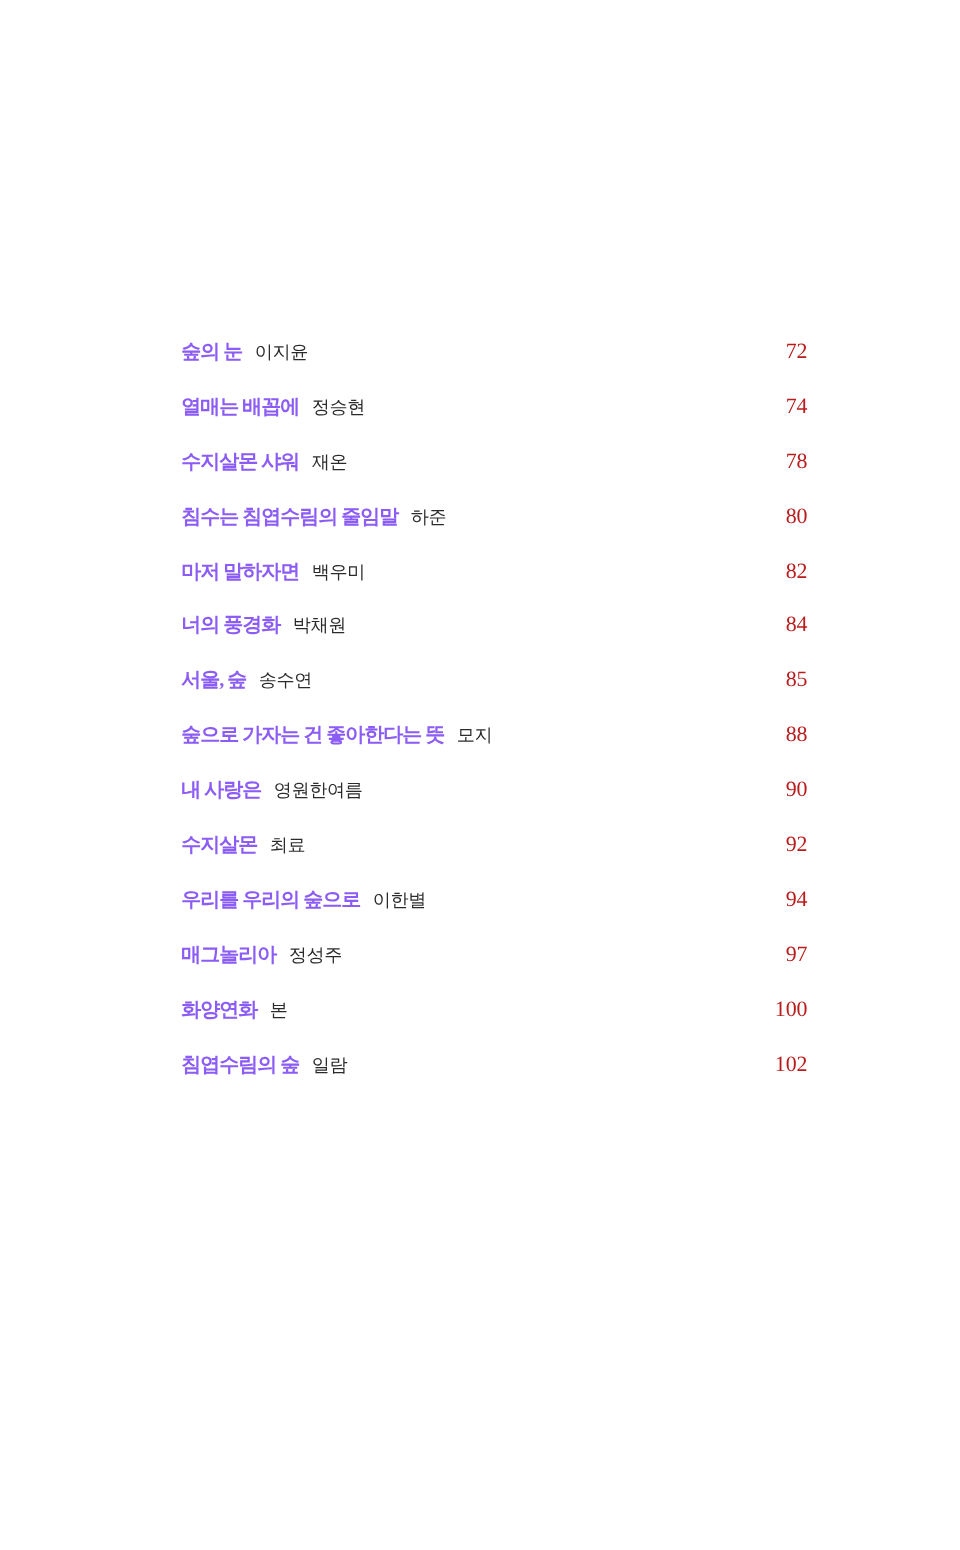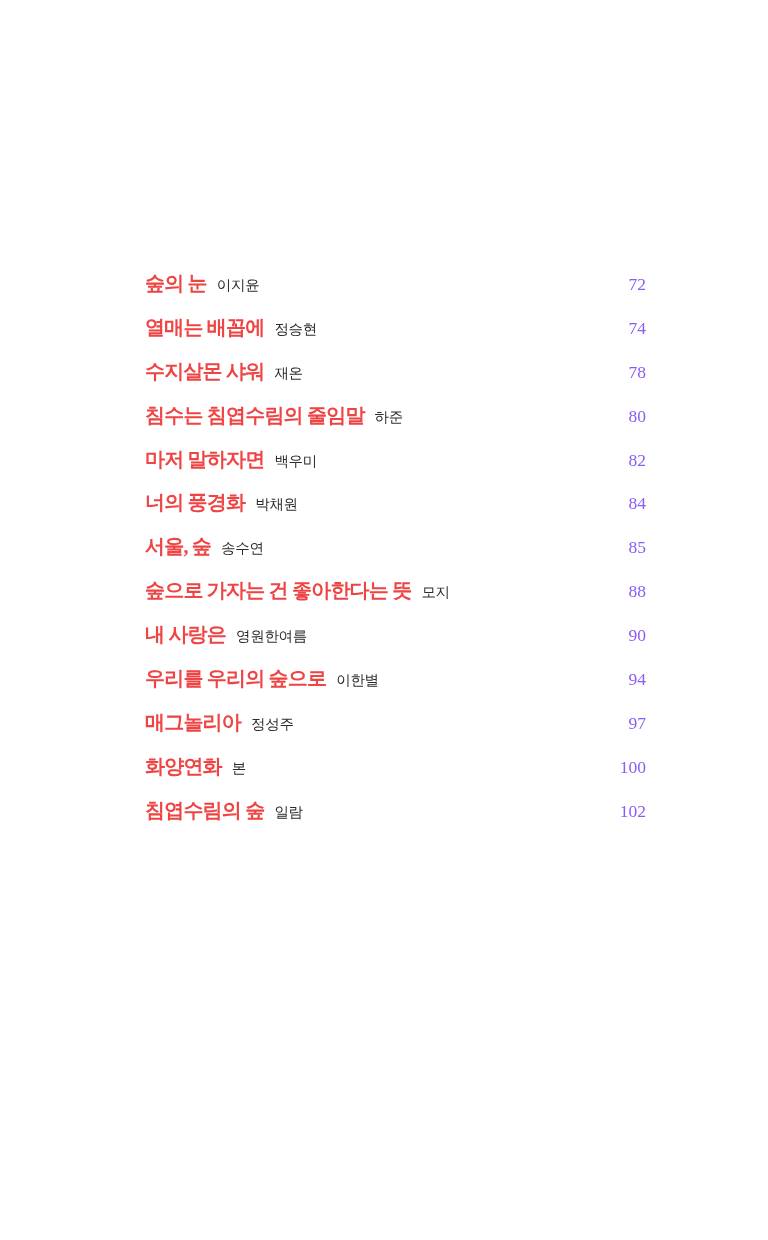--- a/index.html
+++ b/index.html
@@ -24,43 +24,43 @@
     left: 145px;
     right: 122px;
     top: 270px;
   }
   .row {
     display: flex;
     align-items: baseline;
     height: 43.9px;
   }
   .title {
-    font-size: 20px;
+    font-size: 16px;
     font-weight: 600;
-    color: #ef4444;
+    color: #8b5cf6;
     letter-spacing: -0.8px;
     white-space: nowrap;
   }
   .author {
     font-size: 14.5px;
     font-weight: 400;
     color: #2b2b2b;
     margin-left: 10px;
     letter-spacing: -0.3px;
     white-space: nowrap;
     text-align: right;
   }
   .spacer {
     flex: 1 1 auto;
     min-width: 12px;
   }
   .pagenum {
     font-size: 17.5px;
     font-weight: 400;
-    color: #8b5cf6;
+    color: #b91c1c;
     text-align: right;
     white-space: nowrap;
   }
 </style>
 </head>
 <body>
 
 <div class="page">
   <div class="toc" id="toc">
   <div class="row">
@@ -121,20 +121,26 @@
     <span class="pagenum">88</span>
   </div>
 
   <div class="row">
     <span class="title">내 사랑은</span>
     <span class="author">영원한여름</span>
     <span class="spacer"></span>
     <span class="pagenum">90</span>
   </div>
 
+  <div class="row">
+    <span class="title">수지살몬</span>
+    <span class="author">최료</span>
+    <span class="spacer"></span>
+    <span class="pagenum">92</span>
+  </div>
 
   <div class="row">
     <span class="title">우리를 우리의 숲으로</span>
     <span class="author">이한별</span>
     <span class="spacer"></span>
     <span class="pagenum">94</span>
   </div>
 
   <div class="row">
     <span class="title">매그놀리아</span>

